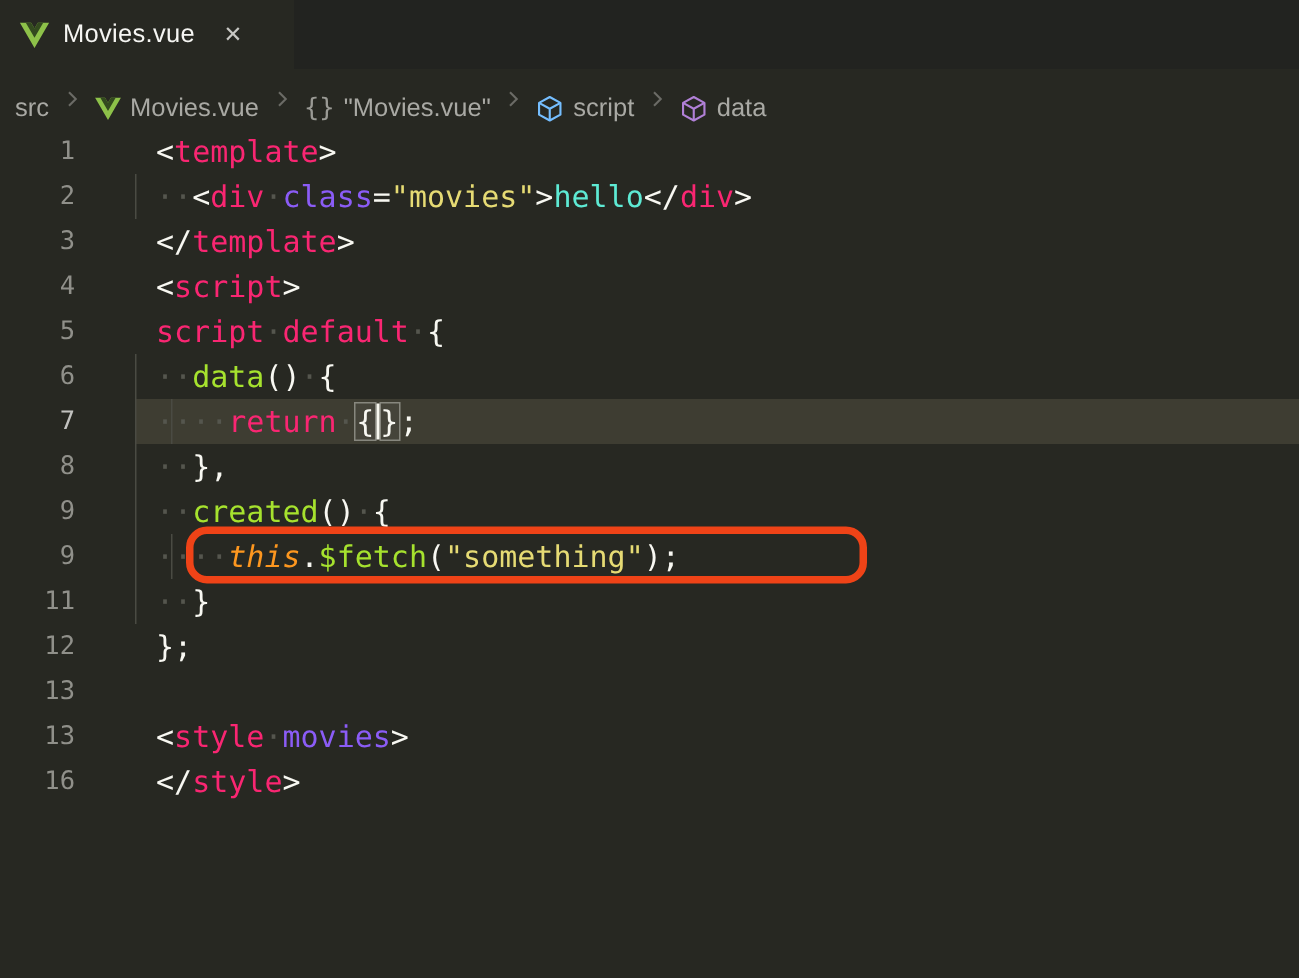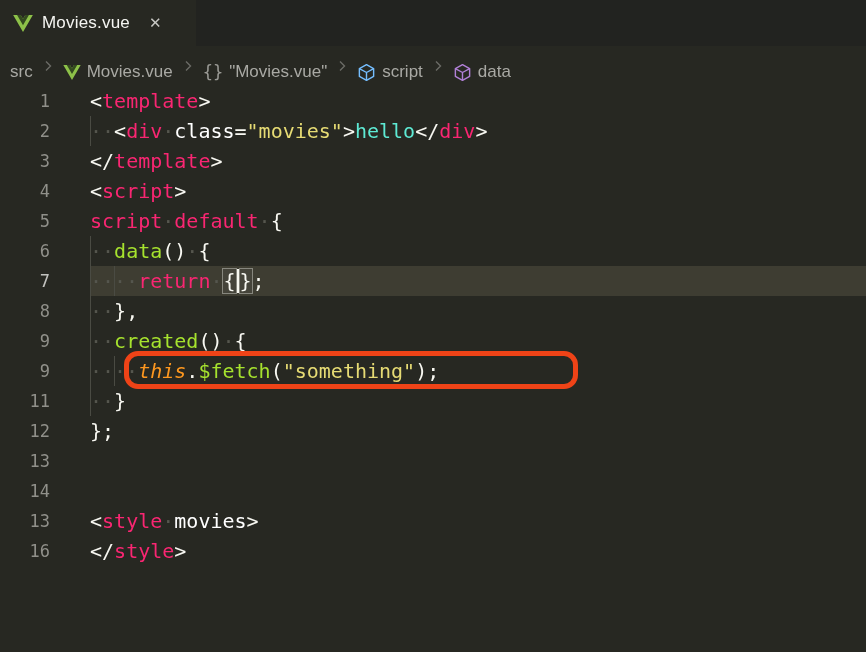--- a/index.html
+++ b/index.html
@@ -34,28 +34,28 @@
   .line .hl{position:absolute;left:90px;right:0;top:0;bottom:0;background:#3e3d32;z-index:0;}
   .guide{position:absolute;top:0;bottom:0;width:1px;background:#4a4b43;z-index:0;}
   .num{
     position:absolute;left:0;top:0;width:50px;height:30px;
     text-align:right;line-height:30px;
     font-family:"DejaVu Sans Mono",monospace;font-size:17px;color:#90908a;
     z-index:1;cursor:pointer;
   }
   .line.active .num{color:#c2c2bf;}
   .code{
-    position:absolute;left:90px;top:0;height:30px;line-height:30px;
+    position:absolute;left:104px;top:0;height:30px;line-height:30px;
     font-family:"DejaVu Sans Mono",monospace;font-size:20px;
     white-space:pre;z-index:1;cursor:text;
   }
   .tk-tag{color:#f92672;}
   .tk-kw{color:#f92672;}
   .tk-fn{color:#a6e22e;}
-  .tk-attr{color:#ffffff;}
+  .tk-attr{color:#8b5cf6;}
   .tk-str{color:#e6db74;}
   .tk-txt{color:#5eead4;}
   .tk-pun{color:#f8f8f2;}
   .tk-ws{color:#55564e;}
   .tk-this{color:#fd971f;font-style:italic;}
   .tk-brk{color:#f8f8f2;border:1px solid #87877e;background:rgba(255,255,255,.04);}
   .tk-cursor{display:inline-block;width:2px;height:24px;background:#f8f8f0;vertical-align:-5px;position:relative;z-index:2;}
   .annot{
     position:absolute;left:124px;top:-5px;width:444px;height:28px;
     border:5px solid #ef4317;border-radius:14px;
@@ -203,24 +203,20 @@
       <div class="code"><span class="tk tk-ws">··</span><span class="tk tk-pun">}</span></div>
     </div>
     <div class="line">
       <div class="num">12</div>
       <div class="code"><span class="tk tk-pun">};</span></div>
     </div>
     <div class="line">
       <div class="num">13</div>
     </div>
     <div class="line">
-      <div class="num">14</div>
-      <div class="code"></div>
-    </div>
-    <div class="line">
       <div class="num">13</div>
       <div class="code"><span class="tk tk-pun">&lt;</span><span class="tk tk-tag">style</span><span class="tk tk-ws">·</span><span class="tk tk-attr">movies</span><span class="tk tk-pun">&gt;</span></div>
     </div>
     <div class="line">
       <div class="num">16</div>
       <div class="code"><span class="tk tk-pun">&lt;/</span><span class="tk tk-tag">style</span><span class="tk tk-pun">&gt;</span></div>
     </div>
   </div>
 
 </body></html>

